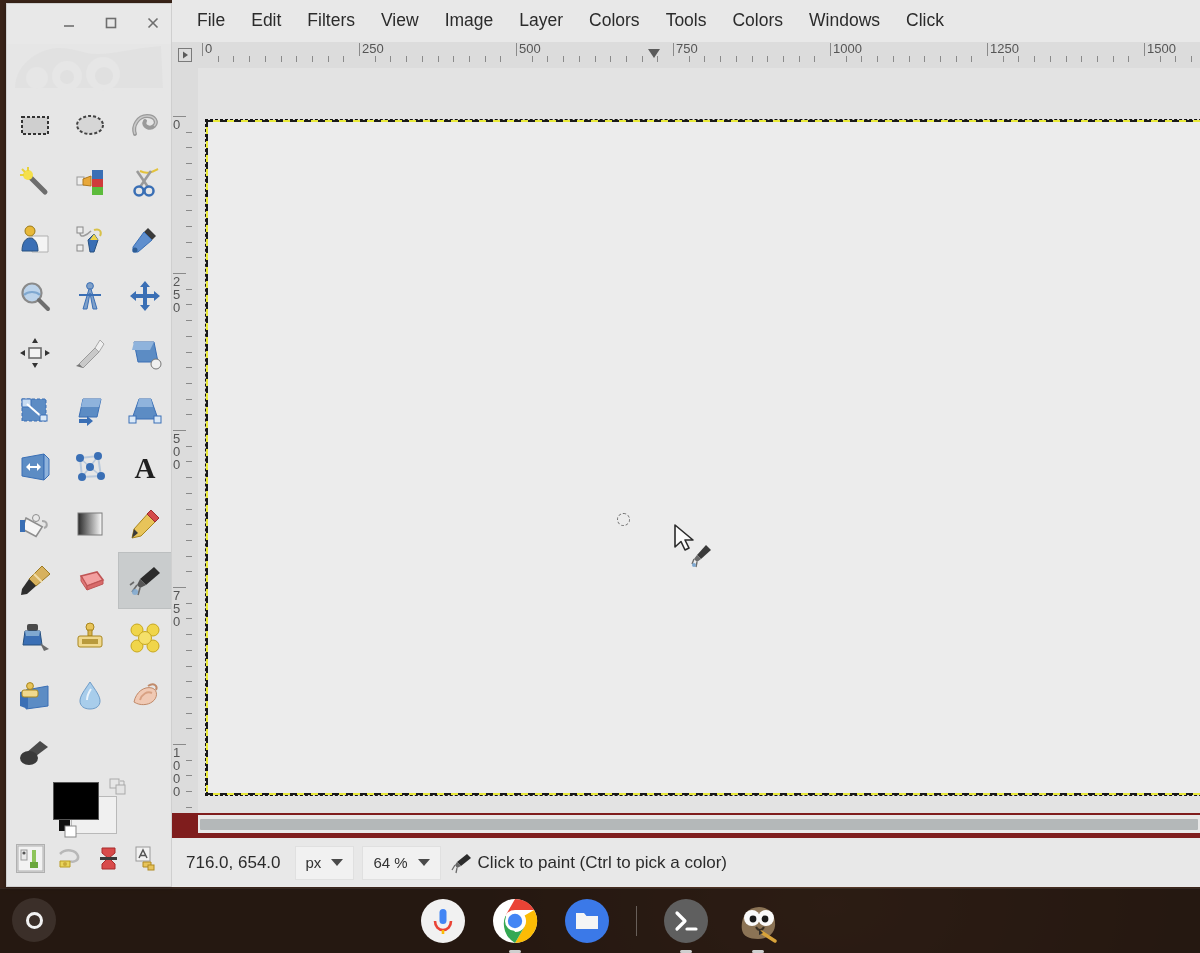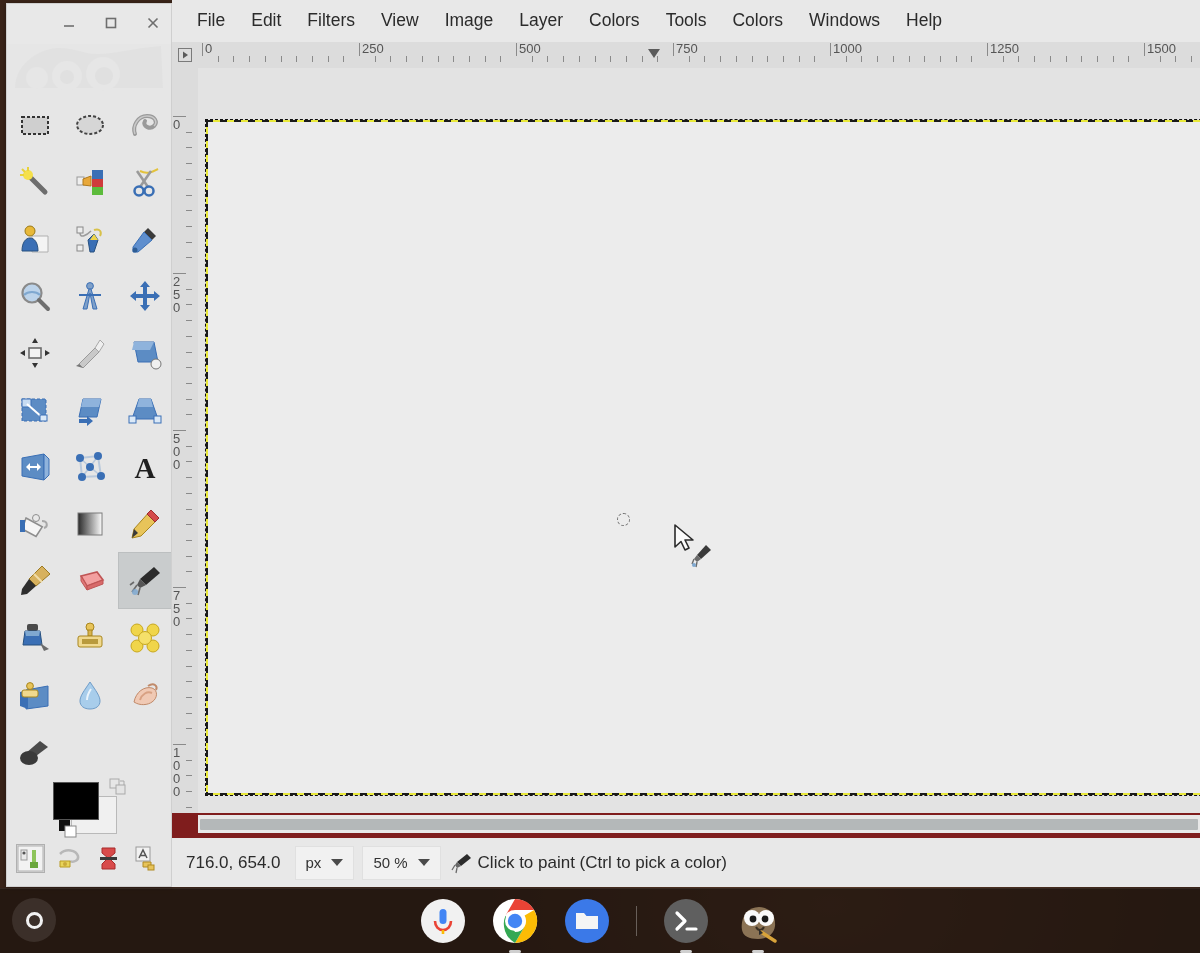--- a/index.html
+++ b/index.html
@@ -574,21 +574,21 @@
       <div class="menu-item">File</div>
       <div class="menu-item">Edit</div>
       <div class="menu-item">Filters</div>
       <div class="menu-item">View</div>
       <div class="menu-item">Image</div>
       <div class="menu-item">Layer</div>
       <div class="menu-item">Colors</div>
       <div class="menu-item">Tools</div>
       <div class="menu-item">Colors</div>
       <div class="menu-item">Windows</div>
-      <div class="menu-item">Help</div>
+      <div class="menu-item">Click</div>
     </div>
 
     <div class="ruler-corner">
       <svg width="14" height="14" viewBox="0 0 14 14">
         <rect x="0.5" y="0.5" width="13" height="13" fill="none" stroke="#7a7a7a"></rect>
         <path d="M5,3.5 L10,7 L5,10.5 Z" fill="#5a5a5a"></path>
       </svg>
     </div>
 
     <div class="hruler" id="hruler">
@@ -738,21 +738,21 @@
     <div class="hscroll-track"></div>
     <div class="hscroll-thumb"></div>
 
     <div class="statusbar">
       <div class="sb-pos">716.0, 654.0</div>
       <div class="sb-combo">
         <span>px</span>
         <span class="caret"></span>
       </div>
       <div class="sb-combo sb-combo2">
-        <span>50 %</span>
+        <span>64 %</span>
         <span class="caret"></span>
       </div>
       <div class="sb-hint">
         <svg width="22" height="22" viewBox="0 0 22 22">
           <path d="M16,2 L20,6 L10,14 L6,10 Z" fill="#2b2b2b"></path>
           <path d="M6,10 L10,14 L6,16 L4,13 Z" fill="#666"></path>
           <path d="M4,13 L1,18 M6,16 L5,21" stroke="#6b6b6b" stroke-width="1.3" fill="none"></path>
         </svg>
         <span class="sb-hint-text">Click to paint (Ctrl to pick a color)</span>
       </div>

